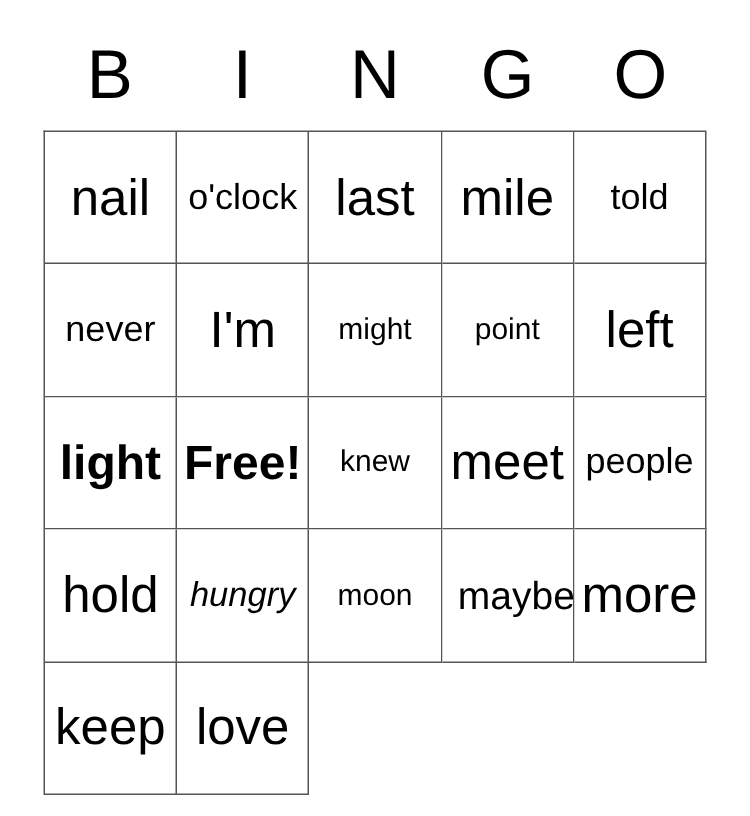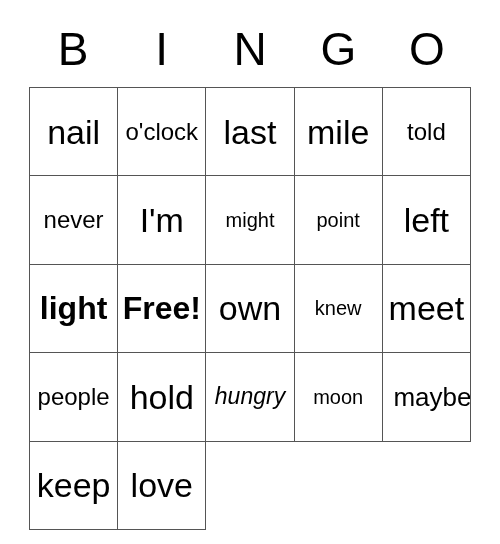--- a/index.html
+++ b/index.html
@@ -129,23 +129,20 @@
       <div class="bingo-cell">
         <span class="cell-text fs-xl">left</span>
       </div>
       <div class="bingo-cell">
         <span class="cell-text fs-l">light</span>
       </div>
       <div class="bingo-cell">
         <span class="cell-text fs-l">Free!</span>
       </div>
       <div class="bingo-cell">
-        <span class="cell-text fs-xl">own</span>
-      </div>
-      <div class="bingo-cell">
         <span class="cell-text fs-ml">knew</span>
       </div>
       <div class="bingo-cell">
         <span class="cell-text fs-xl">meet</span>
       </div>
       <div class="bingo-cell">
         <span class="cell-text fs-s">people</span>
       </div>
       <div class="bingo-cell">
         <span class="cell-text fs-xl">hold</span>
@@ -153,20 +150,23 @@
       <div class="bingo-cell">
         <span class="cell-text fs-xs">hungry</span>
       </div>
       <div class="bingo-cell">
         <span class="cell-text fs-ml">moon</span>
       </div>
       <div class="bingo-cell">
         <span class="cell-text fs-sm">maybe</span>
       </div>
       <div class="bingo-cell">
+        <span class="cell-text fs-xl">more</span>
+      </div>
+      <div class="bingo-cell">
         <span class="cell-text fs-xl">keep</span>
       </div>
       <div class="bingo-cell">
         <span class="cell-text fs-xl">love</span>
       </div>
     </div>
 
 </div>
 
 </body></html>

